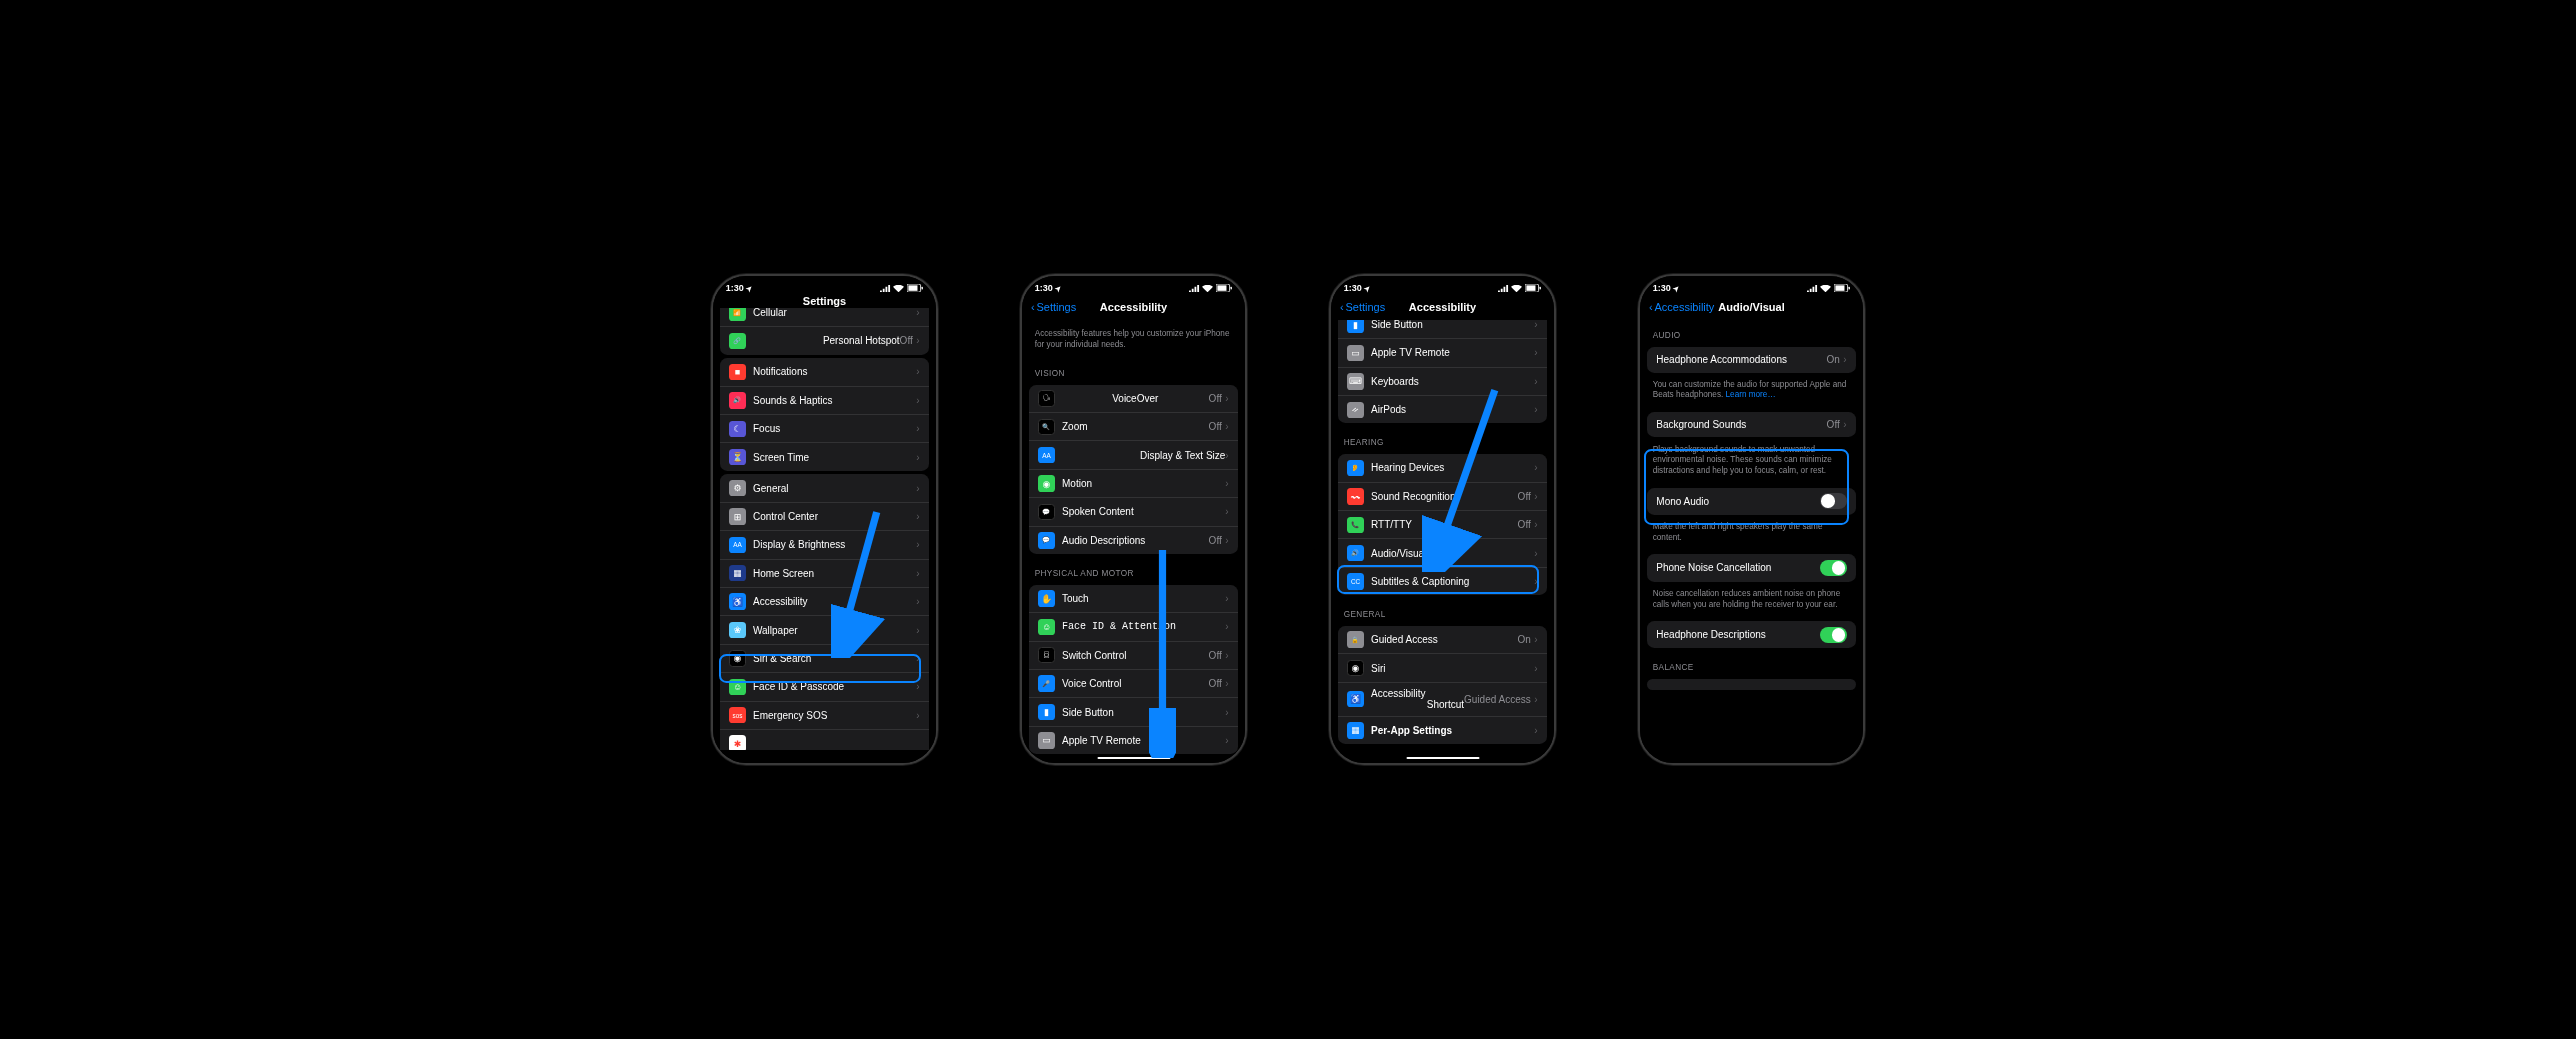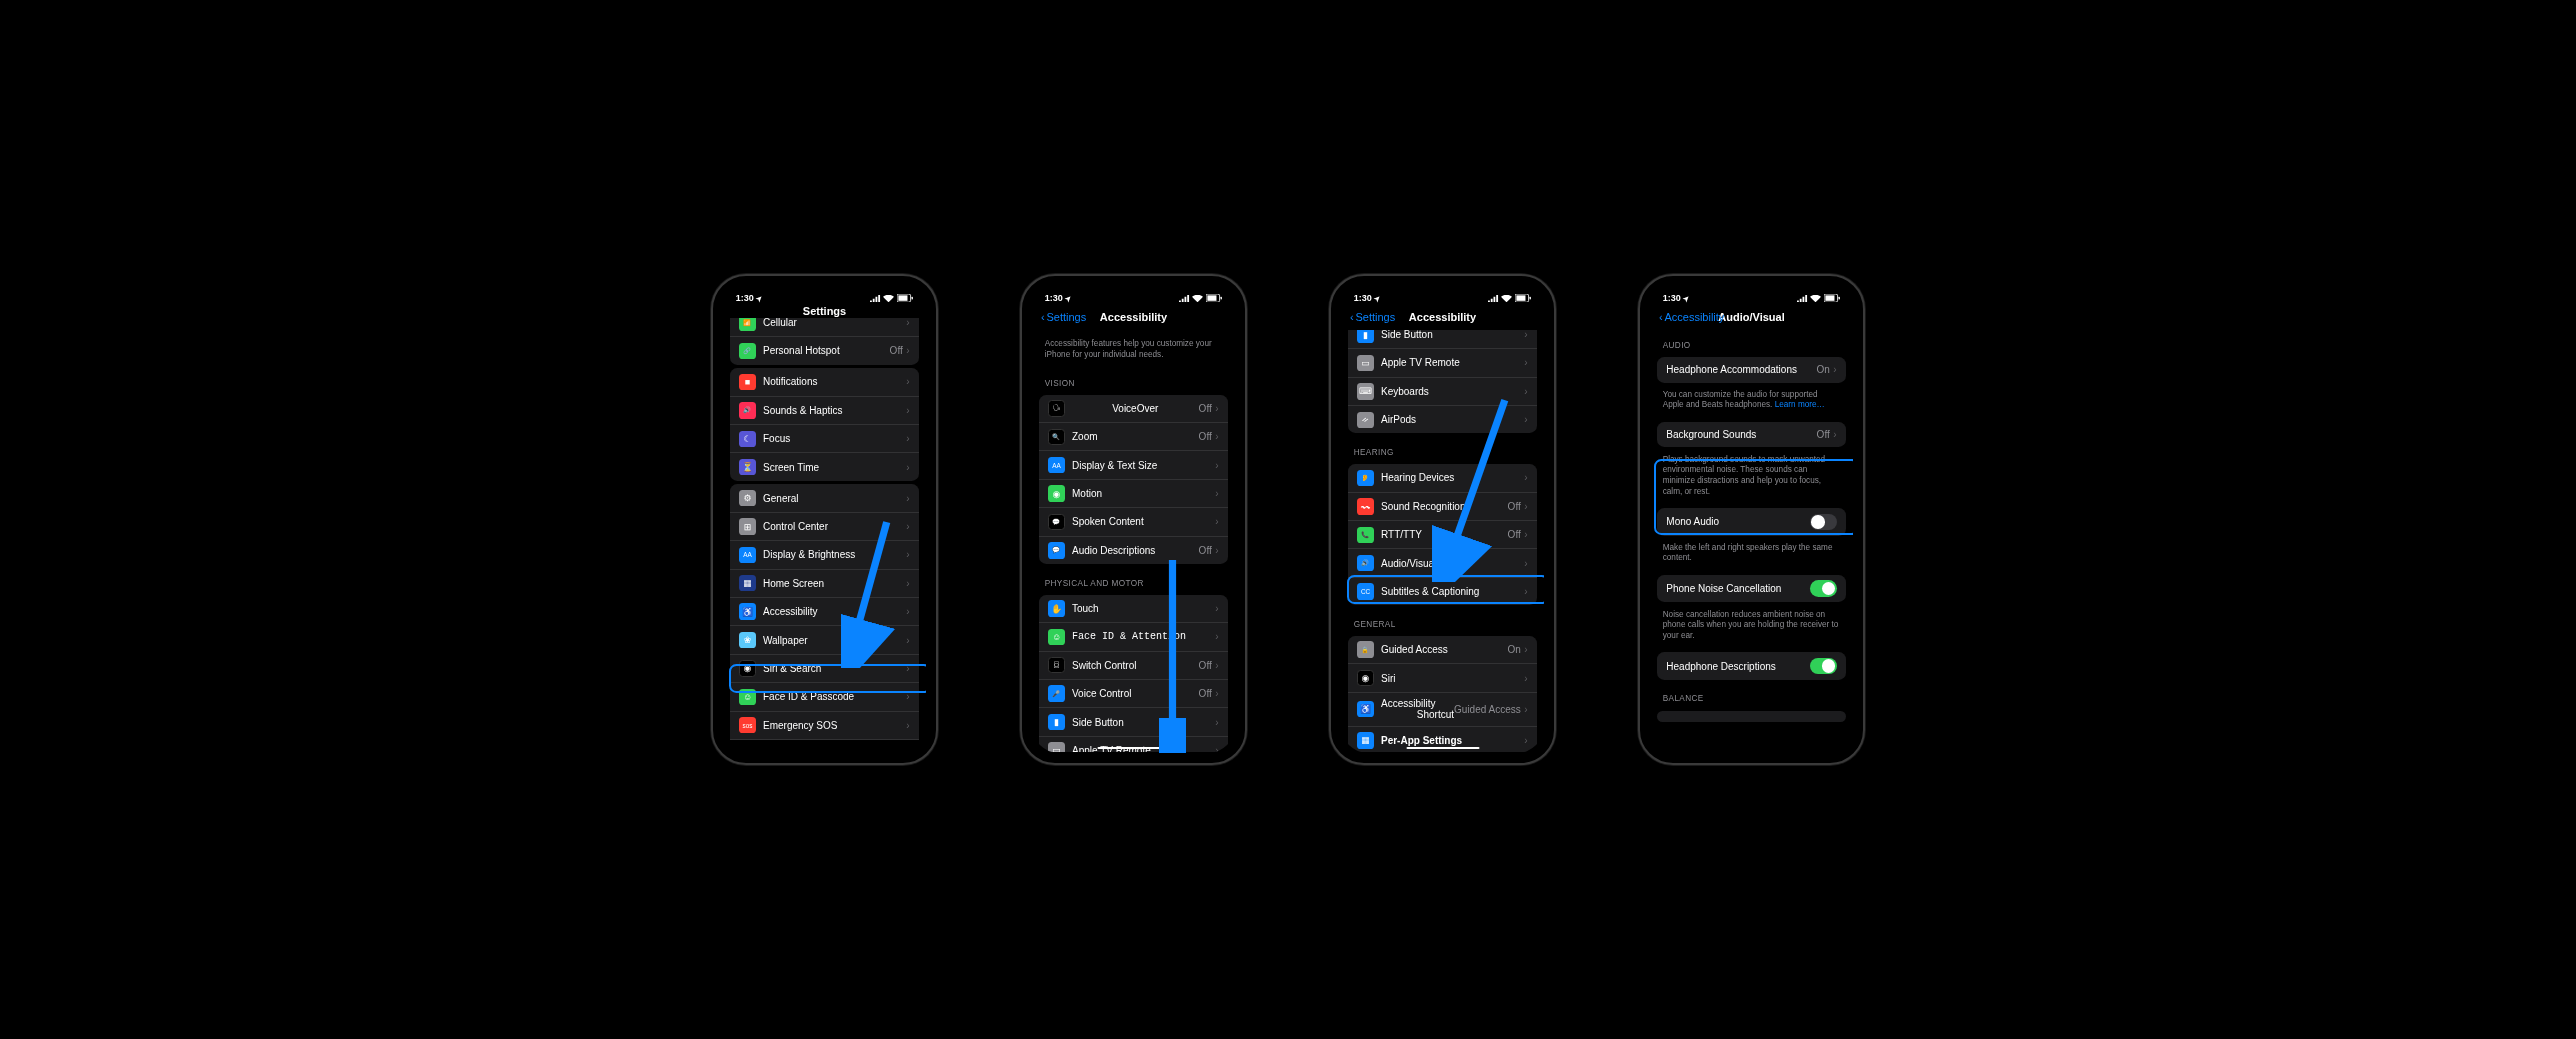--- a/index.html
+++ b/index.html
@@ -15,21 +15,21 @@
   }
   .phone {
     width: 227px;
     height: 491px;
     background: #000;
     border-radius: 35px;
     border: 2.7px solid #3a3a3a;
     box-shadow: 0 0 0 0.9px #1a1a1a, inset 0 0 0 7.3px #000;
     position: relative;
     overflow: hidden;
-    padding: 10px;
+    padding: 0;
   }
   .screen {
     width: 100%;
     height: 100%;
     background: #000;
     border-radius: 27px;
     overflow: hidden;
     position: relative;
     color: #fff;
   }
@@ -211,21 +211,21 @@
         <div class="group" style="margin-top: -9px;">
           <div class="row">
             <div class="icon bg-green" style="color: rgb(255, 255, 255); font-size: 6.4px;">📶</div>
             <div style="flex: 1 1 0%;">
               <div class="label">Cellular</div>
             </div>
             <span class="chevron">›</span>
           </div>
           <div class="row">
             <div class="icon bg-green" style="color: rgb(255, 255, 255); font-size: 6.4px;">🔗</div>
-            <div style="flex: 1 1 0%;">
+            <div style="flex: 1 1 0%; text-align: right;">
               <div class="label">Personal Hotspot</div>
             </div>
             <span class="value">Off</span>
             <span class="chevron">›</span>
           </div>
         </div>
         <div class="group">
           <div class="row">
             <div class="icon bg-red" style="color: rgb(255, 255, 255); font-size: 9px;">■</div>
             <div style="flex: 1 1 0%;">
@@ -382,21 +382,21 @@
           <div class="row">
             <div class="icon bg-black" style="color: rgb(255, 255, 255); font-size: 6.4px;">🔍</div>
             <div style="flex: 1 1 0%;">
               <div class="label">Zoom</div>
             </div>
             <span class="value">Off</span>
             <span class="chevron">›</span>
           </div>
           <div class="row">
             <div class="icon bg-blue" style="color: rgb(255, 255, 255); font-size: 6.4px;">AA</div>
-            <div style="flex: 1 1 0%;">
+            <div style="flex: 1 1 0%; text-align: right;">
               <div class="label">Display &amp; Text Size</div>
             </div>
             <span class="chevron">›</span>
           </div>
           <div class="row">
             <div class="icon bg-green" style="color: rgb(255, 255, 255); font-size: 9px;">◉</div>
             <div style="flex: 1 1 0%;">
               <div class="label">Motion</div>
             </div>
             <span class="chevron">›</span>

